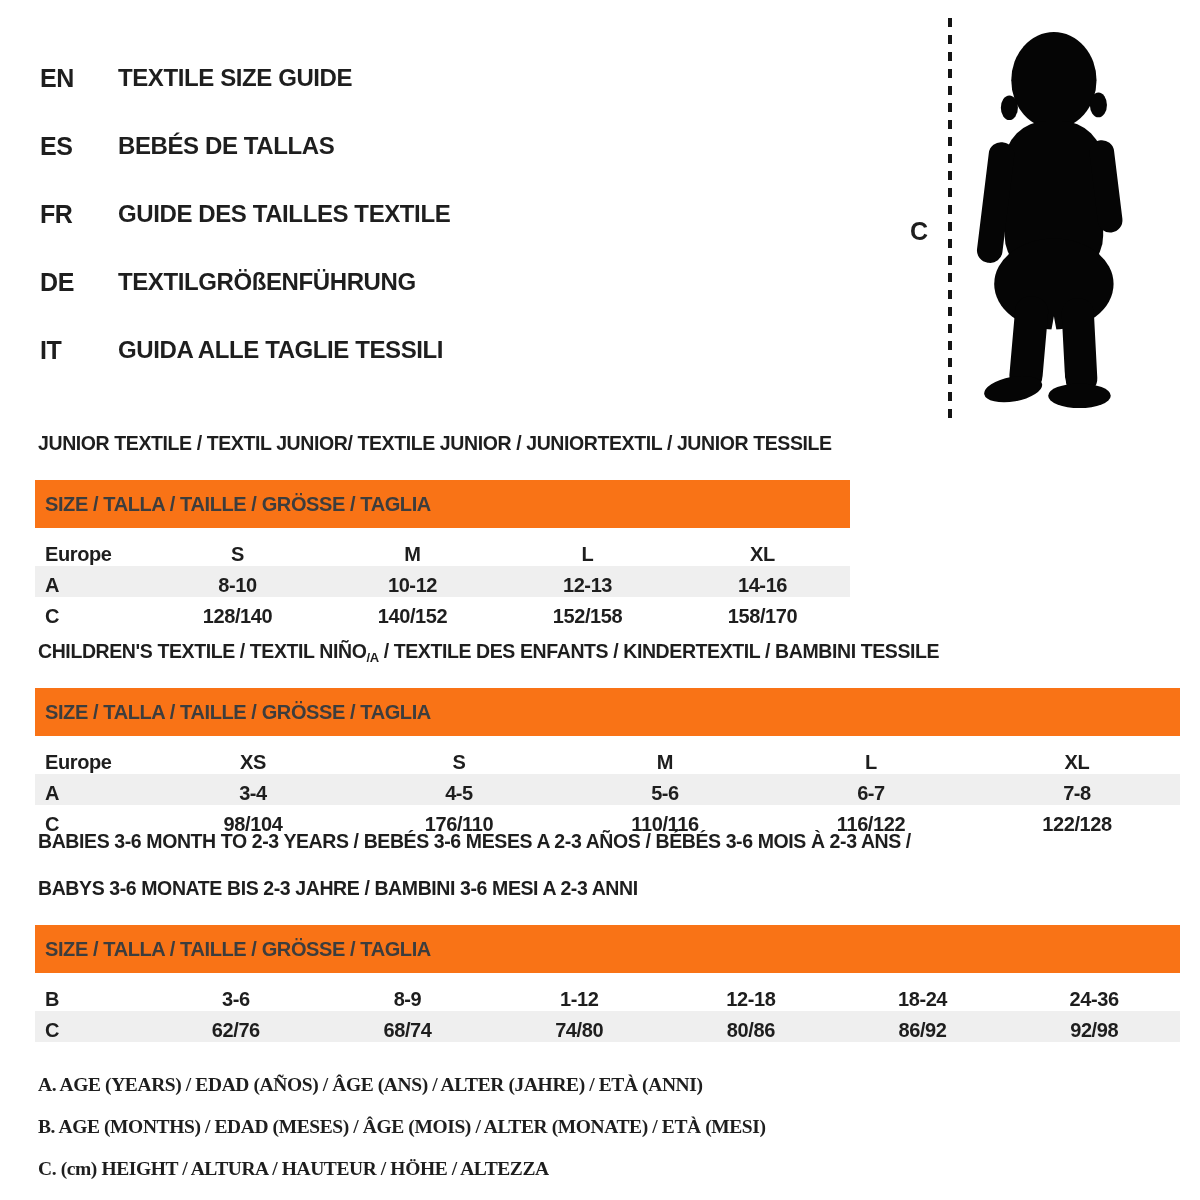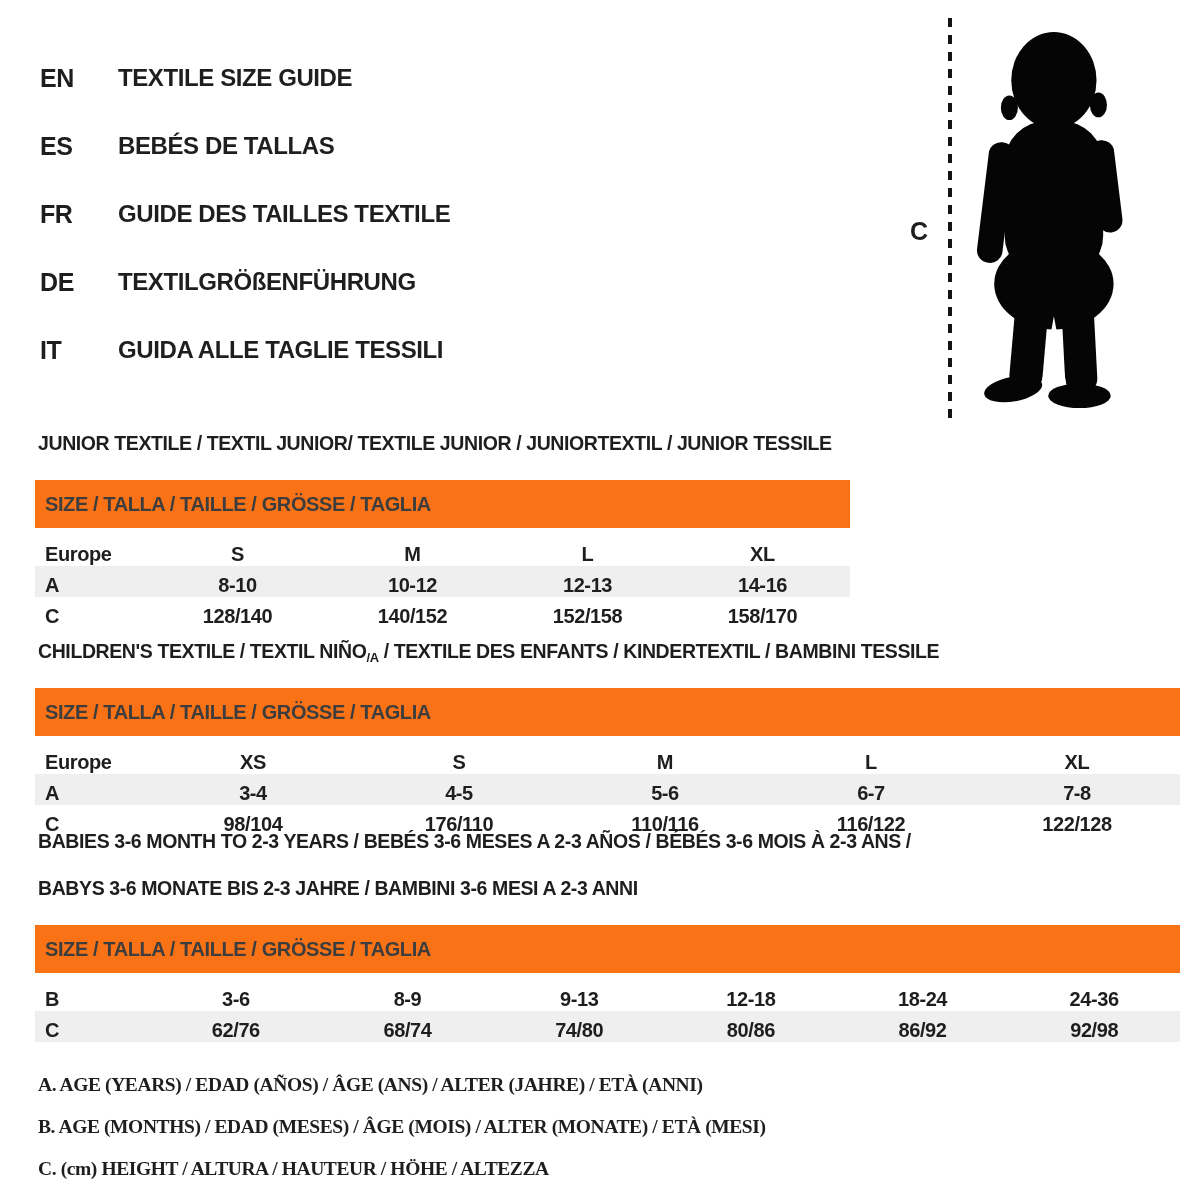--- a/index.html
+++ b/index.html
@@ -190,21 +190,21 @@
 
   <div class="section-title pos-babies-title1">BABIES 3-6 MONTH TO 2-3 YEARS / BEBÉS 3-6 MESES A 2-3 AÑOS / BÉBÉS 3-6 MOIS À 2-3 ANS /</div>
   <div class="section-title pos-babies-title2">BABYS 3-6 MONATE BIS 2-3 JAHRE / BAMBINI 3-6 MESI A 2-3 ANNI</div>
   <div class="sizetable w-wide pos-babies-table">
     <div class="sizebar">SIZE / TALLA / TAILLE / GRÖSSE / TAGLIA</div>
     <div class="tbody">
       <div class="trow">
         <span class="tlabel">B</span>
         <span class="tcell">3-6</span>
         <span class="tcell">8-9</span>
-        <span class="tcell">9-13</span>
+        <span class="tcell">1-12</span>
         <span class="tcell">12-18</span>
         <span class="tcell">18-24</span>
         <span class="tcell">24-36</span>
       </div>
       <div class="trow">
         <span class="tlabel">C</span>
         <span class="tcell">62/76</span>
         <span class="tcell">68/74</span>
         <span class="tcell">74/80</span>
         <span class="tcell">80/86</span>

